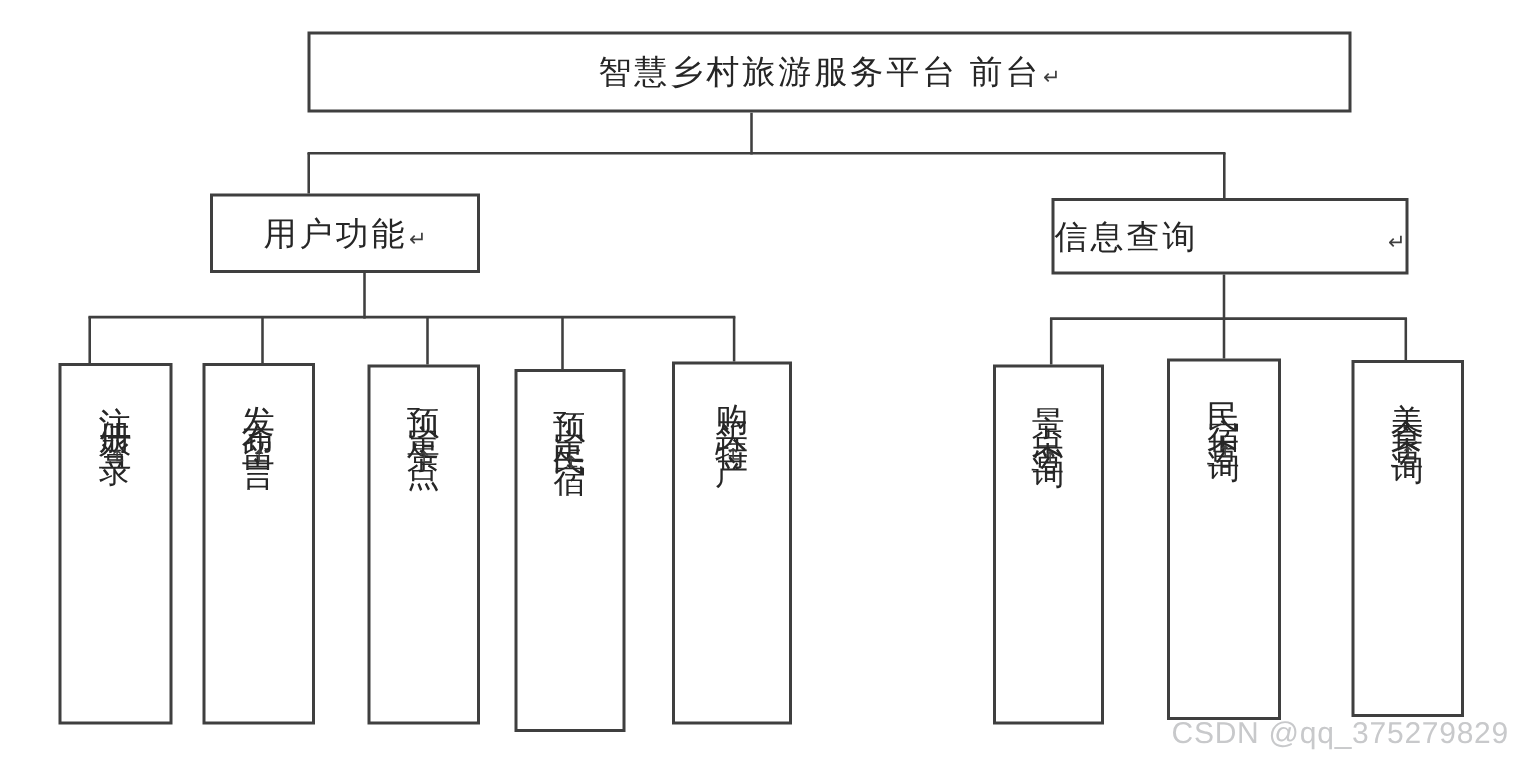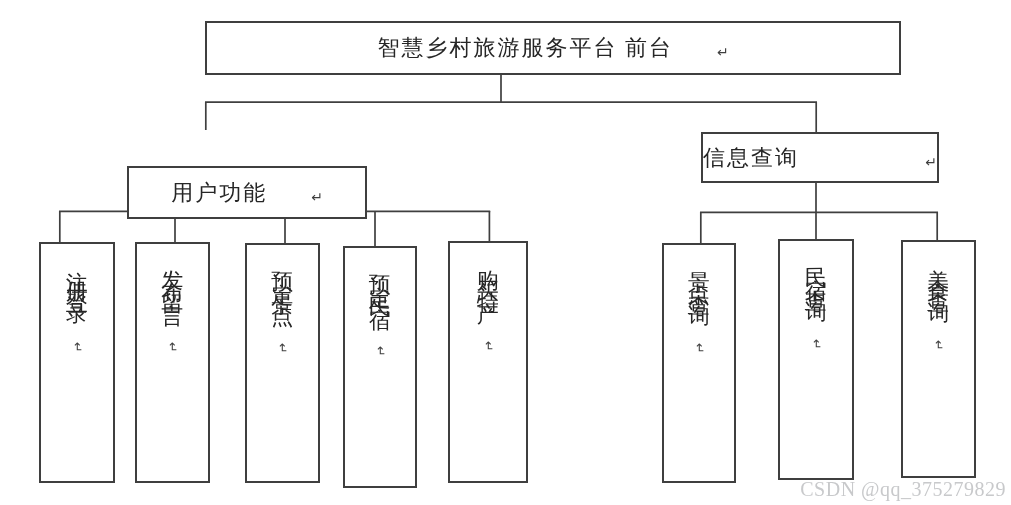--- a/index.html
+++ b/index.html
@@ -11,21 +11,20 @@
     overflow: hidden;
     font-family: "Liberation Serif", "DejaVu Serif", serif;
     color: #262626;
   }
   .connectors { position: absolute; left: 0; top: 0; width: 1011px; height: 505px; }
   .node {
     position: absolute;
     box-sizing: border-box;
     border: 2px solid #3f3f3f;
     background: #ffffff;
-    gap: 43px;
   }
   
   .hbox { display: flex; align-items: center; justify-content: center; }
   .hlabel { font-size: 22px; letter-spacing: 2px; white-space: pre; }
   .hmark {
     font-size: 14px; line-height: 1; margin-left: 1px;
     position: relative; top: 4px;
     font-family: "DejaVu Sans", sans-serif; color: #3f3f3f;
   }
   
@@ -37,33 +36,33 @@
     letter-spacing: 11px;
     line-height: 1.15;
   }
   .vmark {
     font-size: 13px; line-height: 1; margin-top: 1px;
     transform: rotate(90deg);
     font-family: "DejaVu Sans", sans-serif; color: #3f3f3f;
   }
   
   .n-root { left: 205px; top: 21px;  width: 696px; height: 54px; }
-  .n-user { left: 127px; top: 129px; width: 240px; height: 53px; margin-top: 37px; }
+  .n-user { left: 140px; top: 129px; width: 180px; height: 53px; }
   .n-info { left: 701px; top: 132px; width: 238px; height: 51px; justify-content: space-between; }
   .n-l1 { left: 39px;  top: 242px; width: 76px; height: 241px; }
   .n-l2 { left: 135px; top: 242px; width: 75px; height: 241px; }
   .n-l3 { left: 245px; top: 243px; width: 75px; height: 240px; }
   .n-l4 { left: 343px; top: 246px; width: 74px; height: 242px; }
   .n-l5 { left: 448px; top: 241px; width: 80px; height: 242px; }
   .n-r1 { left: 662px; top: 243px; width: 74px; height: 240px; }
   .n-r2 { left: 778px; top: 239px; width: 76px; height: 241px; }
   .n-r3 { left: 901px; top: 240px; width: 75px; height: 238px; }
   .watermark {
     position: absolute; right: 5px; bottom: 4px;
-    font-family: Liberation Serif, serif;
+    font-family: Liberation Sans, sans-serif;
     font-size: 20px; letter-spacing: 0.5px;
     color: #c8c9cb;
   }
 </style>
 </head>
 <body>
 
 <div class="stage">
 
   <svg class="connectors" viewBox="0 0 1011 505" xmlns="http://www.w3.org/2000/svg">

